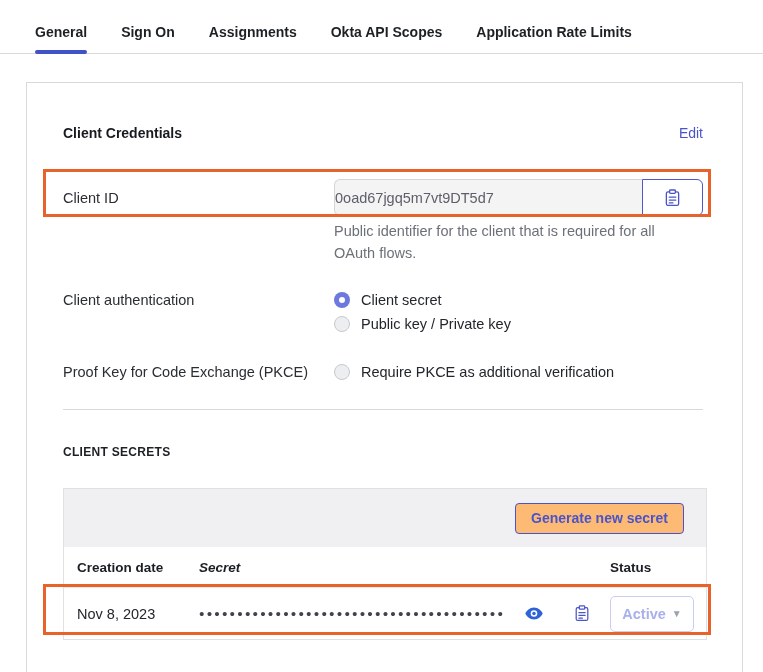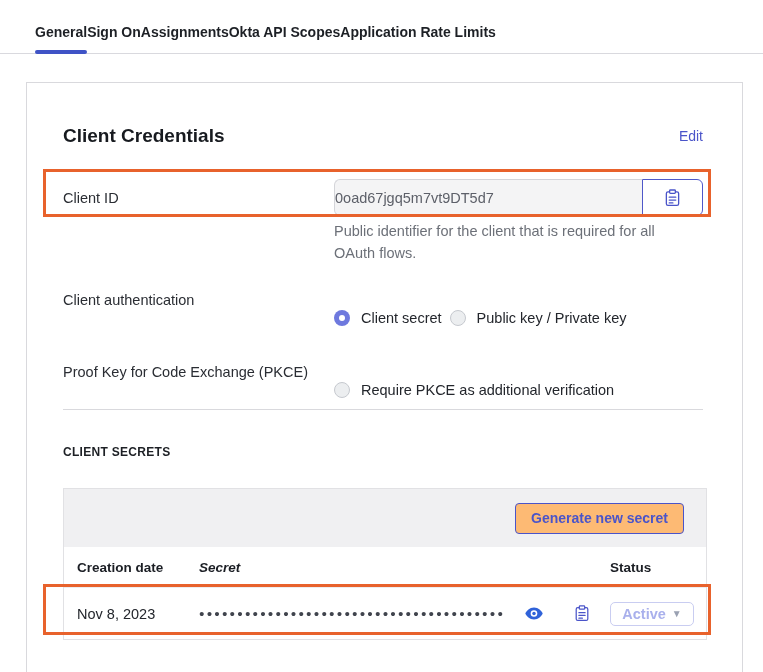--- a/index.html
+++ b/index.html
@@ -1,44 +1,44 @@
 <!DOCTYPE html>
 <html><head>
 <meta charset="utf-8">
 <style>
   * { margin:0; padding:0; box-sizing:border-box; }
   html,body { width:763px; height:672px; background:#fff; font-family:"Liberation Sans", sans-serif; color:#23262c; overflow:hidden; position:relative; }
 
   .top-line { position:absolute; top:3px; left:0; right:0; height:1px; background:#ececef; }
 
   
-  .tabbar { position:absolute; top:0; left:0; right:0; padding:24px 0 0 35px; display:flex; border-bottom:1px solid #d9d9de; background:#fff; }
+  .tabbar { position:absolute; top:0; left:0; right:0; padding:24px 0 0 35px; display:flex; gap:34px; border-bottom:1px solid #d9d9de; background:#fff; }
   .tab { font-size:14px; font-weight:700; color:#1d2025; padding-bottom:13px; position:relative; cursor:pointer; white-space:nowrap; }
   .tab.active::after { content:""; position:absolute; left:0; right:0; bottom:-1px; height:4px; background:#3f53c6; border-radius:2px; }
 
   
   .card { position:absolute; left:26px; top:82px; width:717px; height:600px; background:#fff; border:1px solid #d9d9dd; }
 
   .heading-row { position:absolute; left:36px; right:39px; top:42px; display:flex; justify-content:space-between; align-items:center; }
-  .section-title { font-size:19px; font-weight:700; color:#171a1f;text-align:center; }
+  .section-title { font-size:14px; font-weight:700; color:#171a1f;text-align:center; }
   .edit-link { font-size:14px; font-weight:400; color:#4a54c9; cursor:pointer; text-decoration:none; }
 
   
   .clientid-row { position:absolute; left:36px; right:39px; top:96px; display:flex; align-items:center; }
   .field-label { width:271px; flex:none; font-size:14.5px; color:#2a2d33; }
   .field-group { flex:1; display:flex; }
   .client-id-input { flex:1; height:37px; background:#f4f4f5; border:1px solid #d4d5d9; border-right:none; border-radius:6px 0 0 6px; padding:0 0; font-size:14.5px; color:#5d6069; font-family:"Liberation Sans", sans-serif; outline:none; }
   .copy-btn { width:61px; height:37px; background:#fff; border:1px solid #4f58c9; border-radius:0 6px 6px 0; display:flex; align-items:center; justify-content:center; cursor:pointer; }
 
   .helper-text { position:absolute; left:307px; top:138px; width:345px; font-size:14.5px; line-height:21.5px; color:#6c7078; }
 
   
   .auth-row { position:absolute; left:36px; right:39px; top:209px; display:flex; }
   .pkce-row { position:absolute; left:36px; right:39px; top:281px; display:flex; }
-  .choice-group { display:flex; flex-direction:row; gap:8px;margin-top:18px; }
+  .choice-group { display:flex; flex-direction:column; gap:8px; }
   .choice { display:flex; align-items:center; gap:11px; cursor:pointer; }
   .radio { width:16px; height:16px; border-radius:50%; flex:none; }
   .radio.selected { background:#6e79de; position:relative; }
   .radio.selected::after { content:""; position:absolute; left:5px; top:5px; width:6px; height:6px; background:#fff; border-radius:50%; }
   .radio.unselected, .checkbox-circle { background:#eceef0; border:1px solid #c6c9cf; }
   .checkbox-circle { width:16px; height:16px; border-radius:50%; flex:none; }
   .choice-label { font-size:14.5px; color:#23262c; }
 
   .divider { position:absolute; left:36px; right:39px; top:326px; border-top:1px solid #d9d9dd; }
 
@@ -50,21 +50,21 @@
   .generate-btn { height:31px; padding:0 15px; background:#fdba74; border:1px solid #4a54c9; border-radius:4px; color:#4a54c9; font-size:14px; font-weight:700; font-family:"Liberation Sans", sans-serif; cursor:pointer; }
   .head-row { height:40px; background:#fff; display:flex; align-items:center; font-size:13.5px; font-weight:700; color:#1b1e24; }
   .data-row { height:52px; background:#fff; display:flex; align-items:center; border-top:1px solid #ededf0; }
   .col-date { width:135px; flex:none; padding-left:13px; }
   .col-secret { flex:1; display:flex; align-items:center;font-style:italic; }
   .col-status { width:96px; flex:none; }
   .date-text { font-size:14.5px; color:#23262c; }
   .secret-dots { width:318px; flex:none; overflow:hidden; white-space:nowrap; font-size:15px; letter-spacing:2.4px; color:#40444d; }
   .eye-btn { margin-left:8px; width:18px; height:18px; display:flex; align-items:center; justify-content:center; cursor:pointer; background:none; border:none; padding:0; }
   .clip-btn { margin-left:30px; width:18px; height:18px; display:flex; align-items:center; justify-content:center; cursor:pointer; background:none; border:none; padding:0; }
-  .status-btn { width:84px; height:24px; background:#fff; border:1px solid #c9cdf1; border-radius:5px; color:#a9b0ec; font-size:14.5px; font-weight:700; font-family:"Liberation Sans", sans-serif; display:flex; align-items:center; justify-content:center; gap:6px; cursor:default; }
+  .status-btn { width:84px; height:36px; background:#fff; border:1px solid #c9cdf1; border-radius:5px; color:#a9b0ec; font-size:14.5px; font-weight:700; font-family:"Liberation Sans", sans-serif; display:flex; align-items:center; justify-content:center; gap:6px; cursor:default; }
   .status-caret { font-size:10px; color:#9aa1b2; }
 
   
   .hl-box { position:absolute; border:3px solid #e8622c; pointer-events:none; z-index:5; }
   .hl-client-id { left:16px; top:86px; width:668px; height:48px; }
   .hl-secret-row { left:16px; top:501px; width:668px; height:51px; }
 </style>
 </head>
 <body>
 

